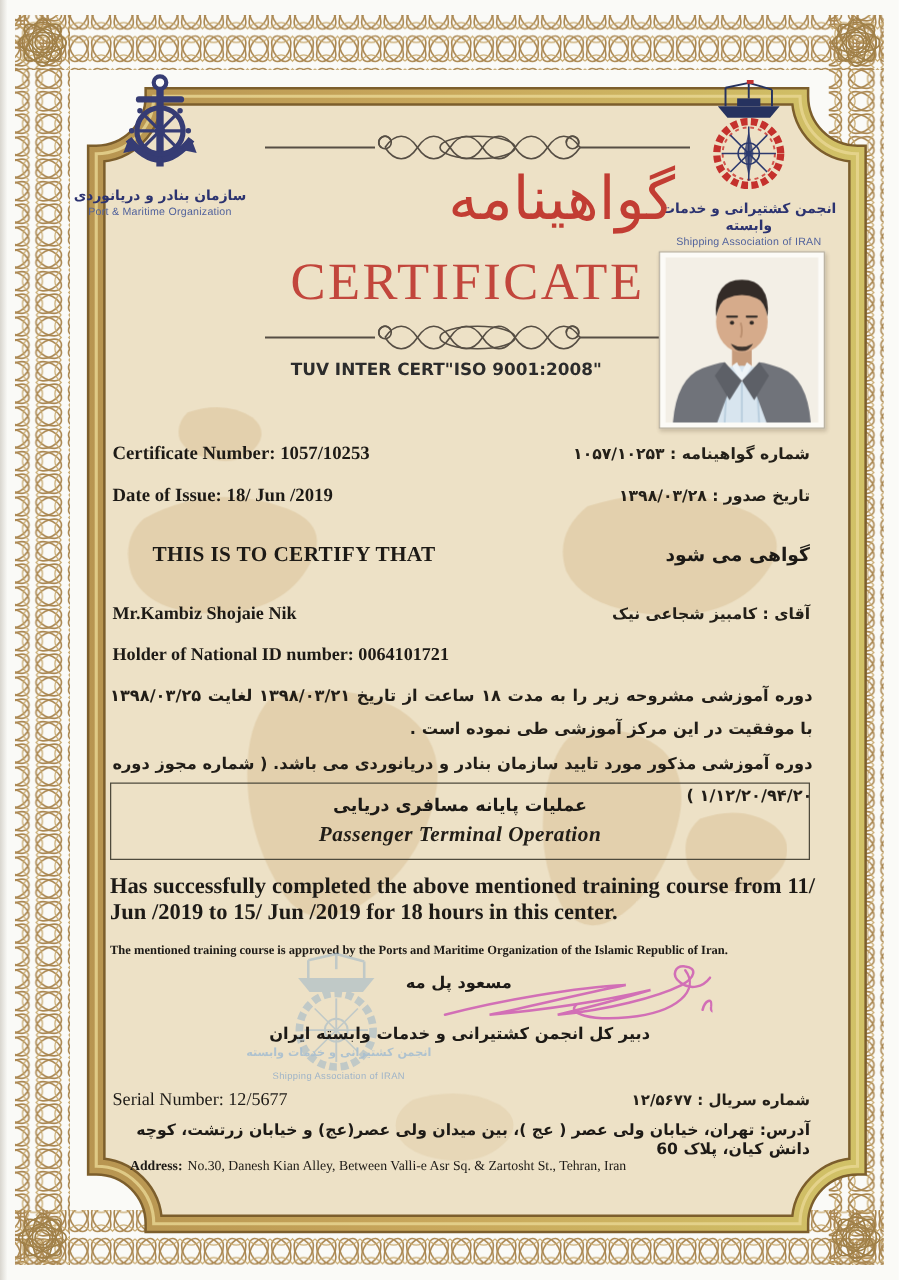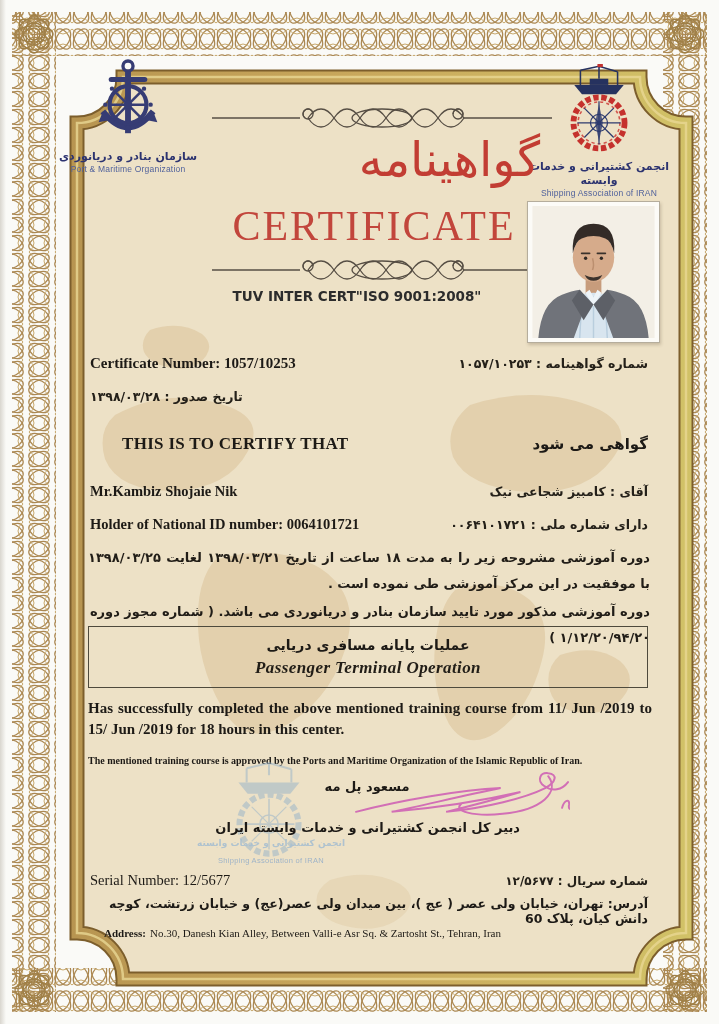--- a/index.html
+++ b/index.html
@@ -26,21 +26,21 @@
   .lbl-en{font-weight:700;font-size:15px;}
   .lbl-fa{font-weight:700;font-size:12.5px;color:#242019;}
   .certify-en{font-weight:700;font-size:17px;letter-spacing:.3px;margin-left:32px;}
   .certify-fa{font-weight:700;font-size:15px;}
   
   .fa-par{left:88px;width:562px;font-weight:700;font-size:13px;line-height:26px;text-align:justify;color:#211d17;}
   .fa-par2{text-align:right;}
   .course-box{left:88px;top:626px;width:560px;height:62px;border:1.6px solid #4e4a3c;display:flex;flex-direction:column;align-items:center;justify-content:center;box-sizing:border-box;}
   .course-fa{font-weight:700;font-size:14px;margin-bottom:5px;}
   .course-en{font-weight:700;font-style:italic;font-size:17px;letter-spacing:.4px;color:#211d17;}
-  .en-par1{left:88px;top:698px;width:564px;font-weight:700;font-size:15px;line-height:21px;text-align:justify;}
+  .en-par1{left:88px;top:698px;width:564px;font-weight:700;font-size:18px;line-height:21px;text-align:justify;}
   .en-par2{left:88px;top:740px;width:564px;font-weight:700;font-size:10px;line-height:17px;text-align:justify;margin-top:12px;}
   
   .sig-name{left:322px;top:779px;width:90px;text-align:center;font-weight:700;font-size:13px;}
   .sig-title{left:180px;top:820px;width:340px;text-align:right;font-weight:700;font-size:13px;}
   .stamp{left:208px;top:760px;width:122px;height:112px;opacity:.85;}
   .stamp-text-fa{left:196px;top:838px;width:150px;text-align:center;font-size:9px;color:#a8bfd0;font-weight:700;opacity:.9;}
   .stamp-text-en{left:196px;top:856px;width:150px;text-align:center;font-family:"Liberation Sans",sans-serif;font-size:7.5px;color:#9fb4c8;letter-spacing:.3px;}
   
   .serial-en{font-size:14.5px;}
   .fa-address{left:100px;right:71px;top:896px;text-align:right;font-weight:700;font-size:12.5px;}
@@ -260,33 +260,33 @@
     <path d="M61,53 q2,7 0,12" stroke="#bb8f6f" stroke-width="1.5" fill="none"></path>
     <path d="M53,70 q9,5 18,0 q-3,6 -9,6 q-6,0 -9,-6 Z" fill="#3c332d"></path>
   </svg>
 </div>
 
 <div class="row" style="top:355px">
   <span class="en lbl-en">Certificate Number: 1057/10253</span>
   <span class="fa lbl-fa">شماره گواهینامه : ۱۰۵۷/۱۰۲۵۳</span>
 </div>
 <div class="row" style="top:389px">
+  <span class="en lbl-en">Date of Issue: 18/ Jun /2019</span>
   <span class="fa lbl-fa">تاریخ صدور : ۱۳۹۸/۰۳/۲۸</span>
 </div>
 <div class="row" style="top:434px">
   <span class="en certify-en">THIS IS TO CERTIFY THAT</span>
   <span class="fa certify-fa">گواهی می شود</span>
 </div>
 <div class="row" style="top:483px">
   <span class="en lbl-en" style="font-size:14.5px">Mr.Kambiz Shojaie Nik</span>
   <span class="fa lbl-fa">آقای : کامبیز شجاعی نیک</span>
 </div>
 <div class="row" style="top:516px">
   <span class="en lbl-en" style="font-size:14.5px">Holder of National ID number: 0064101721</span>
-  <span class="fa lbl-fa">دارای شماره ملی : ۰۰۶۴۱۰۱۷۲۱</span>
 </div>
 
 <div class="abs fa fa-par" style="top:545px">دوره آموزشی مشروحه زیر را به مدت ۱۸ ساعت از تاریخ ۱۳۹۸/۰۳/۲۱ لغایت ۱۳۹۸/۰۳/۲۵ با موفقیت در این مرکز آموزشی طی نموده است .</div>
 <div class="abs fa fa-par fa-par2" style="top:599px">دوره آموزشی مذکور مورد تایید سازمان بنادر و دریانوردی می باشد. ( شماره مجوز دوره ۱/۱۲/۲۰/۹۴/۲۰ )</div>
 
 <div class="abs course-box">
   <div class="fa course-fa">عملیات پایانه مسافری دریایی</div>
   <div class="en course-en">Passenger Terminal Operation</div>
 </div>
 

